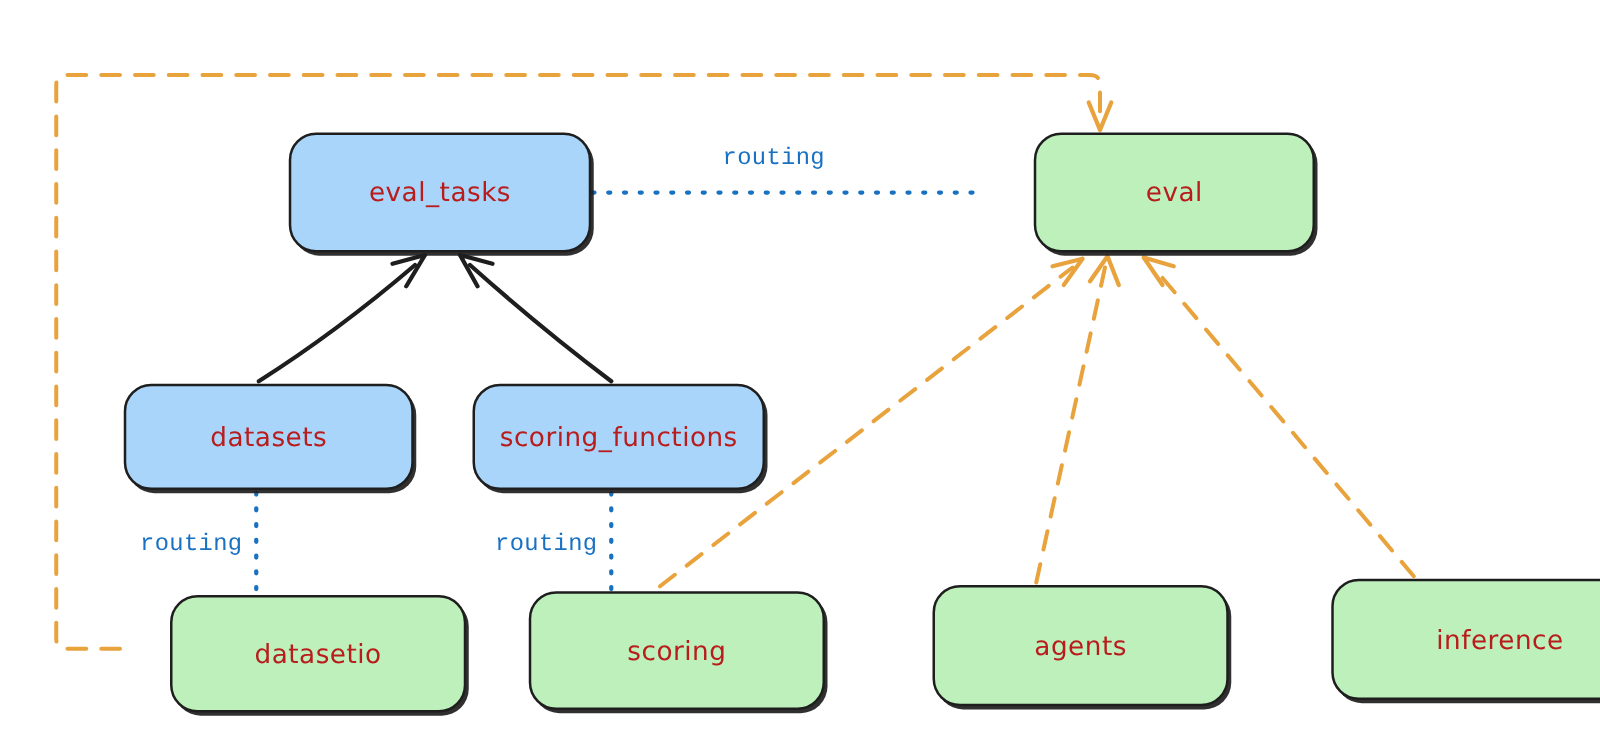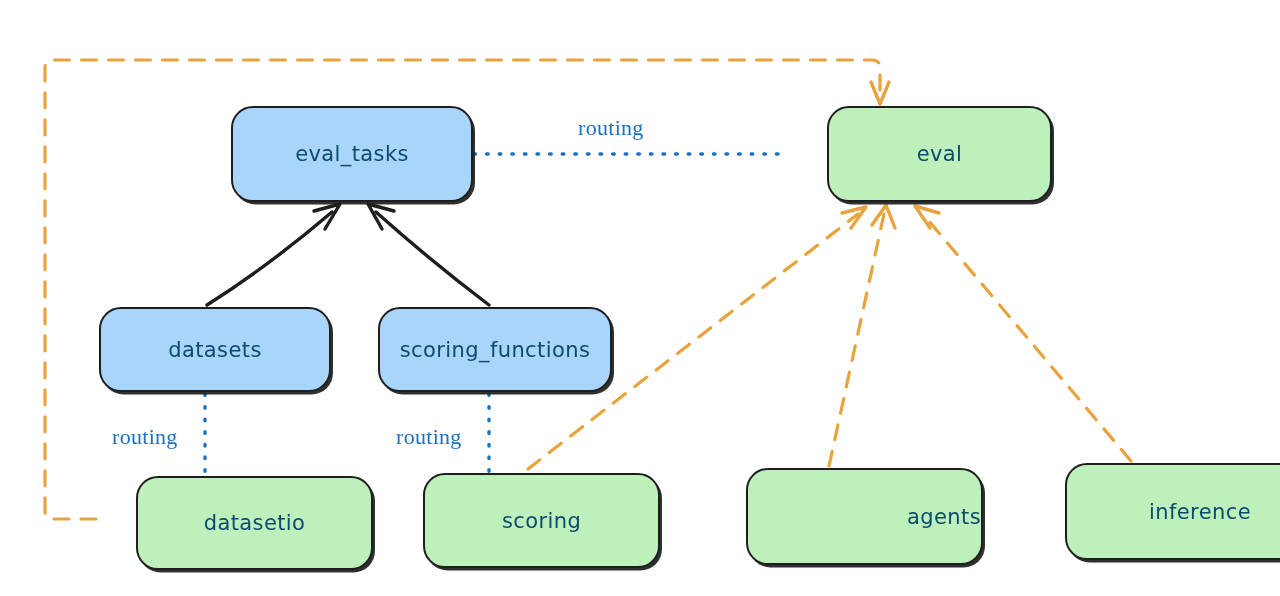--- a/index.html
+++ b/index.html
@@ -32,28 +32,28 @@
     display: flex;
     align-items: center;
     justify-content: center;
     box-shadow: 2.5px 3px 0 -0.5px rgba(30,30,30,0.92);
   }
   .node.blue  { background: #a9d5fa; }
   .node.green { background: #bdf0bb; margin-left: 40px; }
   .node-label {
     font-family: "DejaVu Sans", sans-serif;
     font-size: 21px;
-    color: #0c4a6e;
+    color: #b91c1c;
     letter-spacing: 0.4px;
     white-space: nowrap;
   }
   .edge-label {
     position: absolute;
-    font-family: Liberation Serif, serif;
-    font-size: 22px;
+    font-family: Liberation Mono, monospace;
+    font-size: 19px;
     color: #1971c2;
     white-space: nowrap;
     letter-spacing: 0.3px;
   }
 </style>
 </head>
 <body>
 
 <div id="canvas">
 
@@ -119,21 +119,21 @@
   </div>
 
   <div class="node green" style="left:96px; top:476px; width:237px; height:94px;text-align:right;">
     <span class="node-label">datasetio</span>
   </div>
 
   <div class="node green" style="left:383px; top:473px; width:237px; height:95px;justify-content:center;">
     <span class="node-label">scoring</span>
   </div>
 
-  <div class="node green" style="left:706px; top:468px; width:237px; height:97px;justify-content:flex-end;">
+  <div class="node green" style="left:706px; top:468px; width:237px; height:97px;">
     <span class="node-label">agents</span>
   </div>
 
   <div class="node green" style="left:1025px; top:463px; width:237px; height:97px;padding-left:33px;">
     <span class="node-label">inference</span>
   </div>
 
   <span class="edge-label" style="left:578px; top:115px;">routing</span>
 
   <span class="edge-label" style="left:112px; top:424px;">routing</span>

